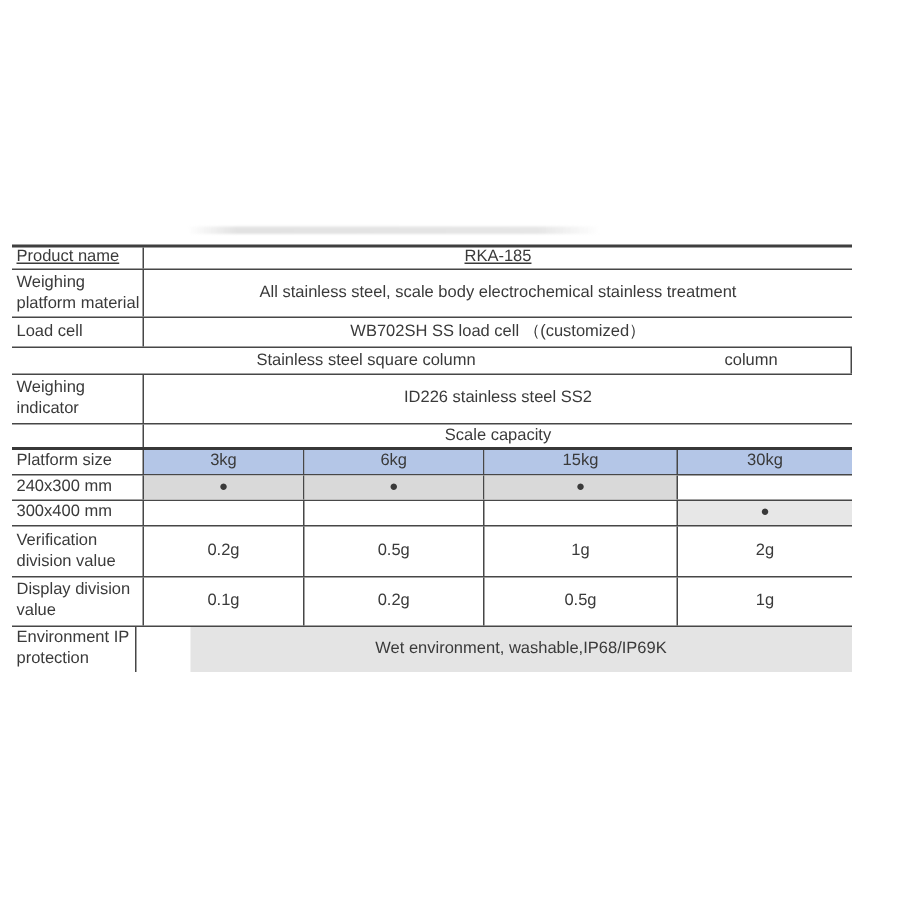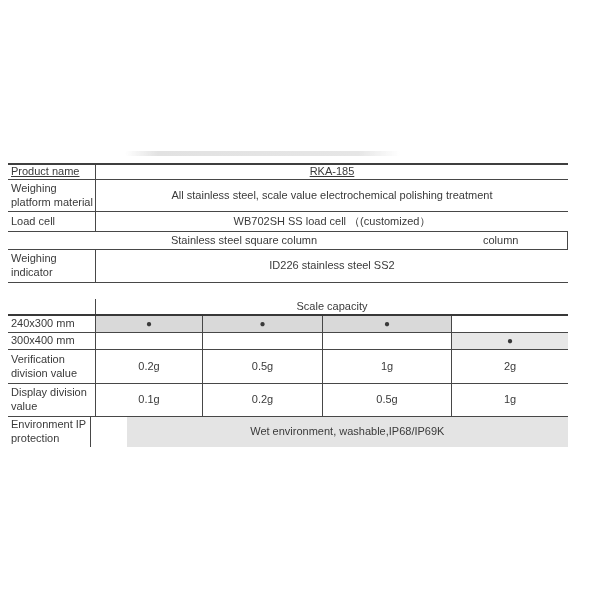--- a/index.html
+++ b/index.html
@@ -25,21 +25,21 @@
     background:linear-gradient(to right, rgba(225,225,225,0), #e2e2e2 12%, #e6e6e6 85%, rgba(230,230,230,0));
     border-radius:2px;filter:blur(0.6px);
   }
   .spec-table{
     position:absolute;left:8px;top:163px;width:560px;
     border-top:2px solid #3f3f3f;
     font-size:11px;
   }
   .row{display:flex;box-sizing:border-box;border-bottom:1px solid var(--line);}
   .row.noline{border-bottom:none;}
-  .row.thick{border-bottom-width:2px;border-bottom-color:#383838;margin-top:16px;}
+  .row.thick{border-bottom-width:2px;border-bottom-color:#383838;}
   .h15{height:15px;text-decoration:underline;} .h17{height:17px;} .h18{height:18px;} .h20{height:20px;}
   .h30{height:30px;gap:36px;} .h32{height:32px;} .h33{height:33px;} .h34{height:34px;}
   .cell{
     box-sizing:border-box;display:flex;align-items:center;
     overflow:hidden;line-height:1.25;
   }
   .label{
     width:88px;border-right:1px solid var(--line);
     padding:1px 2px 1px 3px;text-align:left;
   }
@@ -64,21 +64,21 @@
 
   <div class="spec-table">
 
     <div class="row h15">
       <div class="cell label">Product name</div>
       <div class="cell val merged">RKA-185</div>
     </div>
 
     <div class="row h32">
       <div class="cell label">Weighing platform material</div>
-      <div class="cell val merged">All stainless steel, scale value electrochemical polishing treatment</div>
+      <div class="cell val merged">All stainless steel, scale body electrochemical stainless treatment</div>
     </div>
 
     <div class="row h20">
       <div class="cell label">Load cell</div>
       <div class="cell val merged">WB702SH SS load cell （(customized）</div>
     </div>
 
     <div class="row h18">
       <div class="cell val merged">Stainless steel square column</div>
       <div class="cell label">column</div>
@@ -87,20 +87,27 @@
     <div class="row h33">
       <div class="cell label">Weighing indicator</div>
       <div class="cell val merged">ID226 stainless steel SS2</div>
     </div>
 
     <div class="row h17 thick">
       <div class="cell label"></div>
       <div class="cell val merged">Scale capacity</div>
     </div>
 
+    <div class="row h17">
+      <div class="cell label">Platform size</div>
+      <div class="cell val c1 bg-blue">3kg</div>
+      <div class="cell val c2 bg-blue">6kg</div>
+      <div class="cell val c3 bg-blue">15kg</div>
+      <div class="cell val c4 bg-blue">30kg</div>
+    </div>
 
     <div class="row h17">
       <div class="cell label">240x300 mm</div>
       <div class="cell val c1 bg-gray dot">●</div>
       <div class="cell val c2 bg-gray dot">●</div>
       <div class="cell val c3 bg-gray dot">●</div>
       <div class="cell val c4 dot"></div>
     </div>
 
     <div class="row h17">

